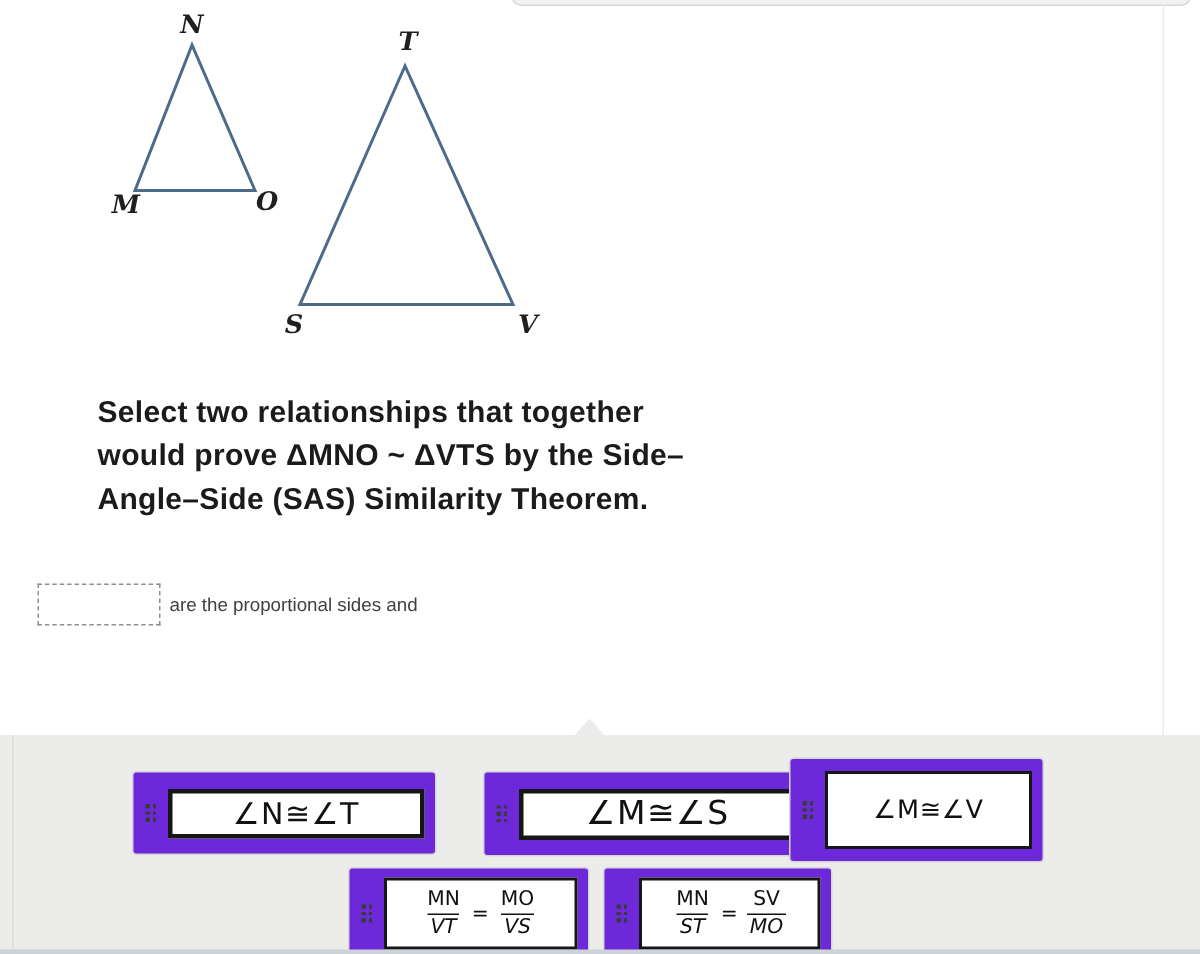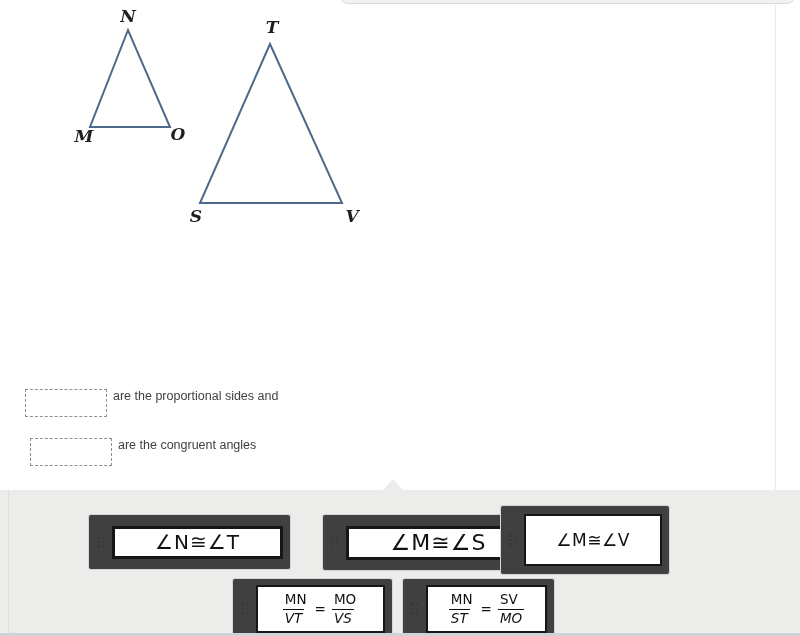--- a/index.html
+++ b/index.html
@@ -15,52 +15,52 @@
   .right-divider{position:absolute;left:775px;top:3px;width:1px;height:487px;background:#ebebeb;}
 
   
   .figure{position:absolute;left:0;top:0;width:420px;height:240px;}
 
   
   .question{position:absolute;left:65px;top:261px;width:520px;
     font-size:20px;font-weight:700;color:#1b1b1b;line-height:29px;letter-spacing:.2px;}
 
   
-  .blank-row{position:absolute;display:flex;align-items:flex-start;}
+  .blank-row{position:absolute;display:flex;align-items:center;}
   .blank-row.one{left:25px;top:389px;}
   .blank-row.two{left:30px;top:438px;}
   .drop-zone{width:82px;height:28px;border:1px dashed #8f8f8f;background:#fff;}
   .blank-label{margin-left:6px;font-size:12.5px;color:#3f3f3f;}
 
   
   .caret{position:absolute;left:383px;top:479px;width:0;height:0;
     border-left:10px solid transparent;border-right:10px solid transparent;
     border-bottom:11px solid #ececec;}
   .tray{position:absolute;left:0;top:490px;width:800px;height:146px;background:#ececeb;}
   .tray-left-line{position:absolute;left:8px;top:490px;width:1px;height:143px;background:#dedede;}
   .bottom-strip{position:absolute;left:0;top:633px;width:800px;height:3px;background:#ccd4da;}
 
   
-  .tile{position:absolute;display:flex;align-items:center;background:#404040;
+  .tile{position:absolute;display:flex;align-items:center;background:#6d28d9;
     border:1px solid #d5d5d5;border-radius:3px;padding:0 7px 0 8px;}
   .handle{flex:0 0 auto;margin-right:8px;display:flex;align-items:center;}
   .tile-box{flex:1 1 auto;display:flex;align-items:center;justify-content:center;
     background:#fff;color:#111;font-family:"DejaVu Sans", sans-serif;}
   .tile.t1{left:88px;top:514px;width:203px;height:56px;}
   .tile.t1 .tile-box{height:33px;border:3px solid #161616;font-size:20px;letter-spacing:1px;}
   .tile.t2{left:303px;top:514px;width:217px;height:57px;margin-left:19px;}
   .tile.t2 .tile-box{height:34px;border:3px solid #161616;font-size:22px;letter-spacing:1px;}
-  .tile.t3{left:500px;top:505px;width:170px;height:70px;}
+  .tile.t3{left:526px;top:505px;width:170px;height:70px;}
   .tile.t3 .tile-box{height:52px;border:2px solid #161616;font-size:17px;letter-spacing:.5px;}
   .tile.t4{left:232px;top:578px;width:161px;height:62px;}
   .tile.t5{left:402px;top:578px;width:153px;height:62px;}
   .tile.t4 .tile-box,.tile.t5 .tile-box{height:48px;border:2px solid #161616;font-size:13.5px;}
 
   
-  .fraction{display:inline-flex;flex-direction:column;align-items:flex-start;line-height:1.15;}
+  .fraction{display:inline-flex;flex-direction:column;align-items:center;line-height:1.15;}
   .fraction .den{border-top:1.5px solid #111;padding:1px 2px 0 2px;font-style:italic;}
   .fraction .num{padding:0 2px 1px 2px;}
   .eq{margin:0 6px;font-size:13.5px;}
 
   
   .dots{display:grid;grid-template-columns:2.5px 2.5px;grid-auto-rows:2.5px;gap:2px;}
   .dots i{background:#3a3a3a;display:block;}
 </style>
 </head>
 <body>
@@ -76,28 +76,29 @@
     <g font-family="DejaVu Serif, serif" font-style="italic" font-weight="700" font-size="17" fill="#1f1f1f">
       <text x="128" y="22" text-anchor="middle">N</text>
       <text x="84" y="142" text-anchor="middle">M</text>
       <text x="178" y="140" text-anchor="middle">O</text>
       <text x="272" y="33" text-anchor="middle">T</text>
       <text x="196" y="222" text-anchor="middle">S</text>
       <text x="352" y="222" text-anchor="middle">V</text>
     </g>
   </svg>
 
+  <div class="question">
+    <div>Select two relationships that together</div>
+    <div>would prove ΔMNO ~ ΔVTS by the Side–</div>
+    <div>Angle–Side (SAS) Similarity Theorem.</div>
+  </div>
 
   <div class="blank-row one">
     <div class="drop-zone"></div>
     <span class="blank-label">are the proportional sides and</span>
-  </div>
-  <div class="blank-row two">
-    <div class="drop-zone"></div>
-    <span class="blank-label">are the congruent angles</span>
   </div>
 
   <div class="caret"></div>
   <div class="tray"></div>
   <div class="tray-left-line"></div>
 
   <div class="tile t1">
     <span class="handle">
       <span class="dots">
           <i></i>

